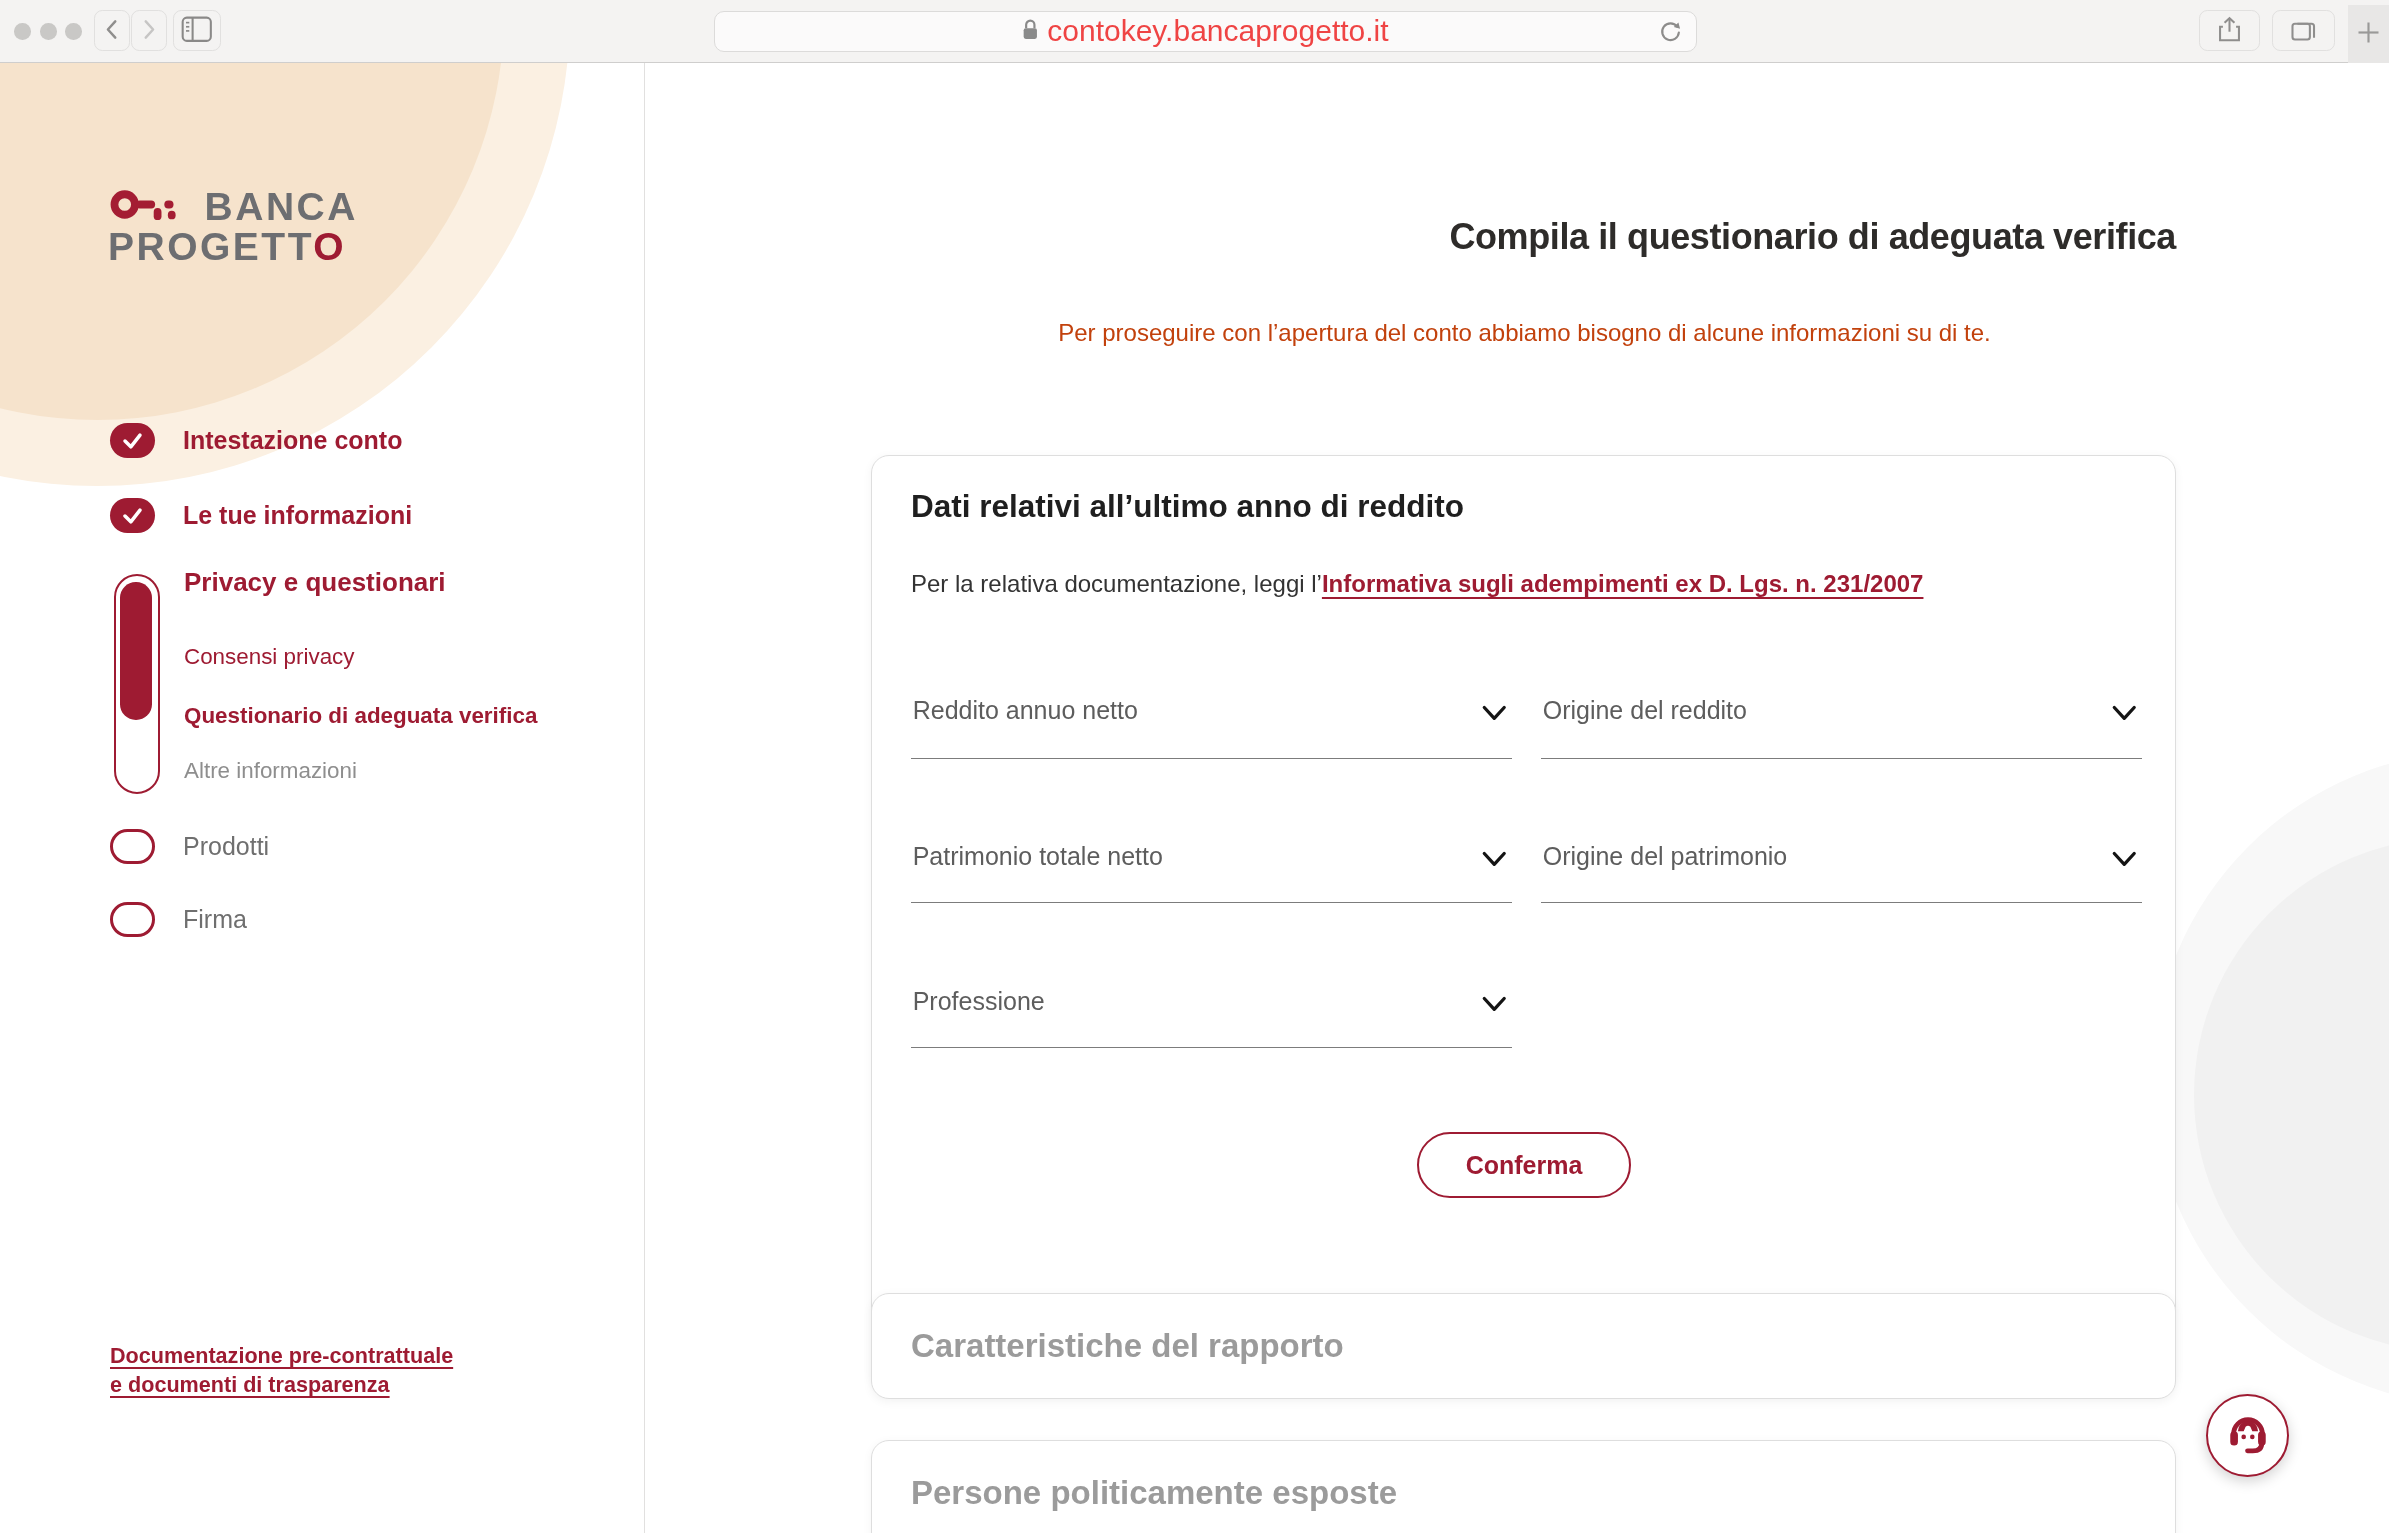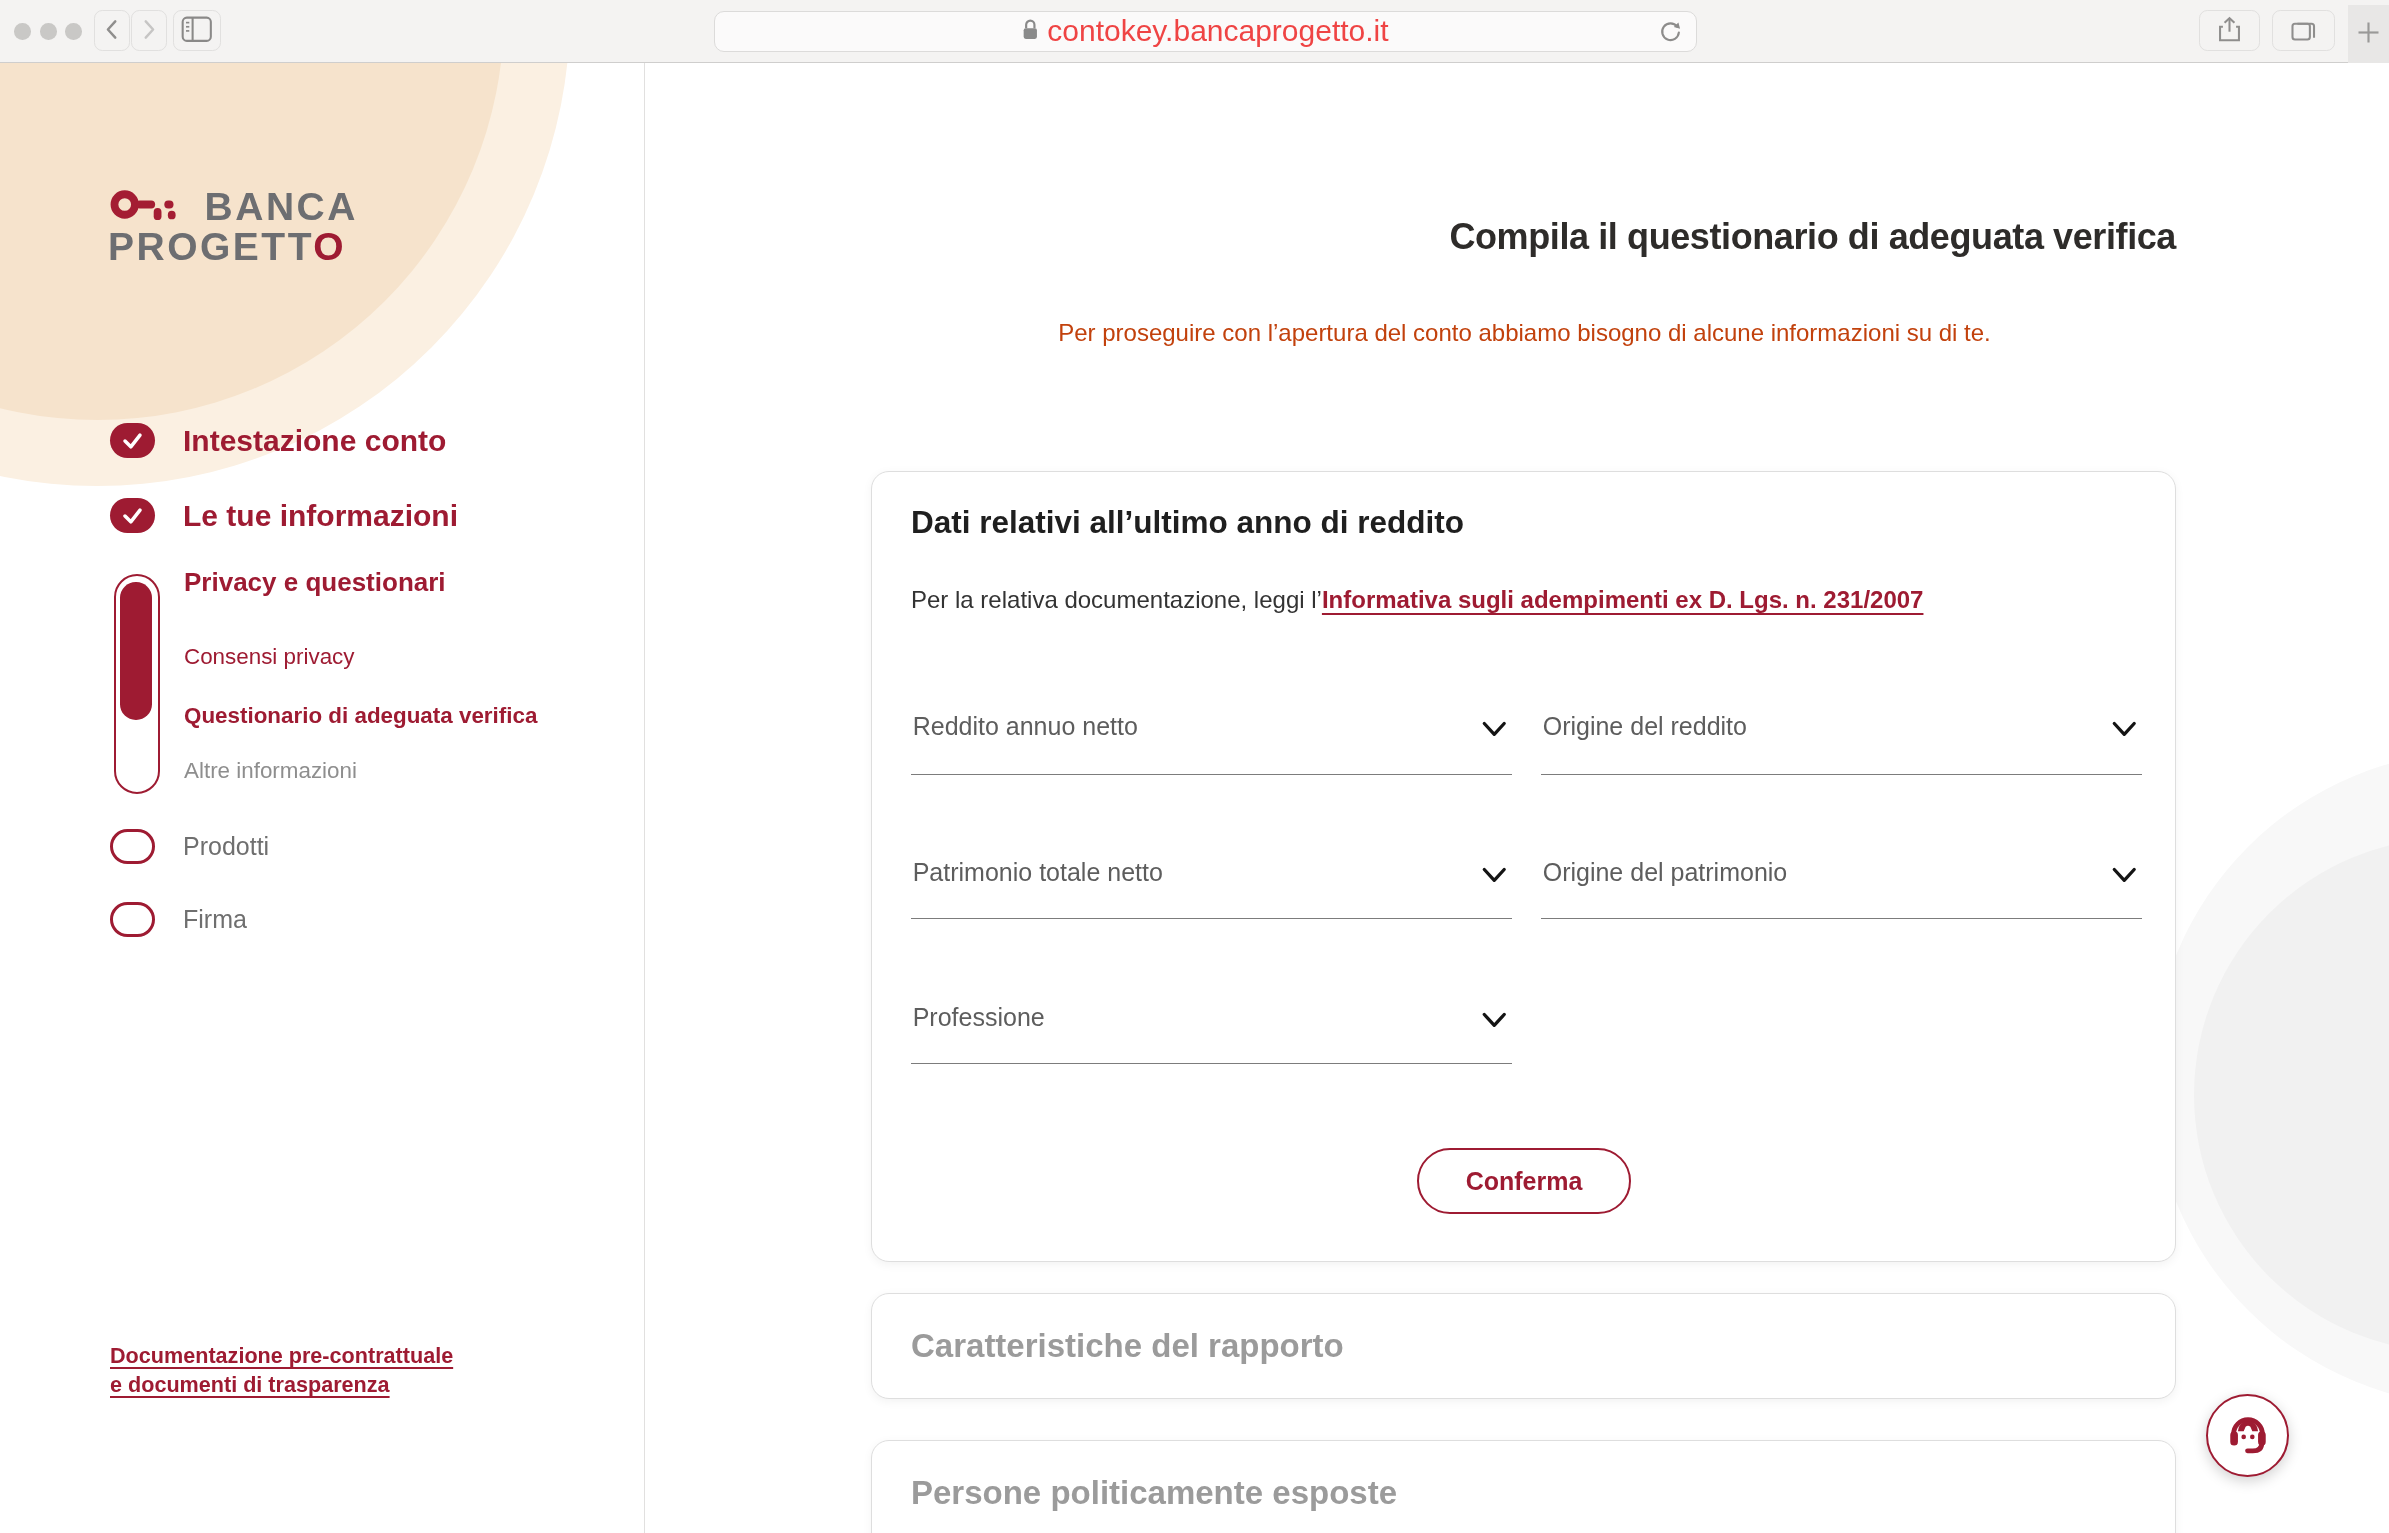--- a/index.html
+++ b/index.html
@@ -44,21 +44,21 @@
   .logo-line1 { display:flex; align-items:center; gap:6.6px; }
   .logo-text { font-size:39px; font-weight:700; color:#6d6e71; letter-spacing:2.5px; line-height:37px; }
   .logo-accent { color:var(--red); }
 
   
   .step { position:absolute; left:110px; display:flex; align-items:center; gap:28px; cursor:pointer; }
   .pill { width:45px; height:35px; border-radius:17.4px; flex:0 0 auto;
           display:flex; align-items:center; justify-content:center; }
   .pill-done { background:var(--red); }
   .pill-todo { background:transparent; border:3.3px solid var(--red); }
-  .step-label-done { font-size:30px; font-weight:600; color:var(--red); }
+  .step-label-done { font-size:25px; font-weight:600; color:var(--red); }
   .step-label-todo { font-size:25px; font-weight:500; color:#6f6f6f; }
   .progress-pill { position:absolute; left:114px; top:511px; width:46px; height:220px;
                    border:2.5px solid var(--red); border-radius:23px; }
   .progress-fill { position:absolute; left:4.1px; top:5.8px; width:31.5px; height:138px;
                    border-radius:15.8px; background:var(--red); }
   .sub-label { position:absolute; left:184px; cursor:pointer; }
   .lbl-privacy { top:504px; font-size:26px; font-weight:800; color:var(--red); }
   .lbl-consensi { top:581px; font-size:22.4px; font-weight:400; color:var(--red); }
   .lbl-questionario { top:640px; font-size:22.4px; font-weight:700; color:var(--red); }
   .lbl-altre { top:695px; font-size:22.4px; font-weight:400; color:#8e8e8e; }
@@ -74,21 +74,21 @@
                 border-radius:50%; background:#f1f1f1; }
 
   .page-title { position:absolute; left:226px; top:153px; width:1305px; text-align:right;
                 font-size:36px; font-weight:800; color:#2e2c2a; letter-spacing:-0.4px; }
   .page-sub { position:absolute; left:144px; top:256px; width:1471px; text-align:center;
               font-size:24px; color:#c2410c; }
 
   .card { position:absolute; left:226px; width:1305px; background:#fff;
           border:0.8px solid #dedede; border-radius:18px;
           box-shadow:0 2.5px 10px rgba(0,0,0,0.05); }
-  .card-income { top:408px; height:791px; }
+  .card-income { top:392px; height:933px; }
   .card-title { position:absolute; left:39px; top:31.5px; font-size:31.5px; font-weight:800; color:#1f1f1f; }
   .card-para { position:absolute; left:39px; top:114px; font-size:24px; color:#333; }
   .doc-link { color:var(--red); font-weight:700; text-decoration:underline;
               text-underline-offset:5px; cursor:pointer; }
 
   .field { position:absolute; width:601px; border-bottom:1.7px solid #7c7c7c; cursor:pointer; }
   .field .f-label { position:absolute; left:1.7px; top:3.3px; font-size:25px; color:#5d5d5d; }
   .field .chev { position:absolute; right:5px; top:11.6px; }
   .f-r1 { top:237px; height:66px; } .f-r2 { top:383px; height:64px; } .f-r3 { top:528px; height:64px; }
   .f-c1 { left:39px; } .f-c2 { left:669px; }

